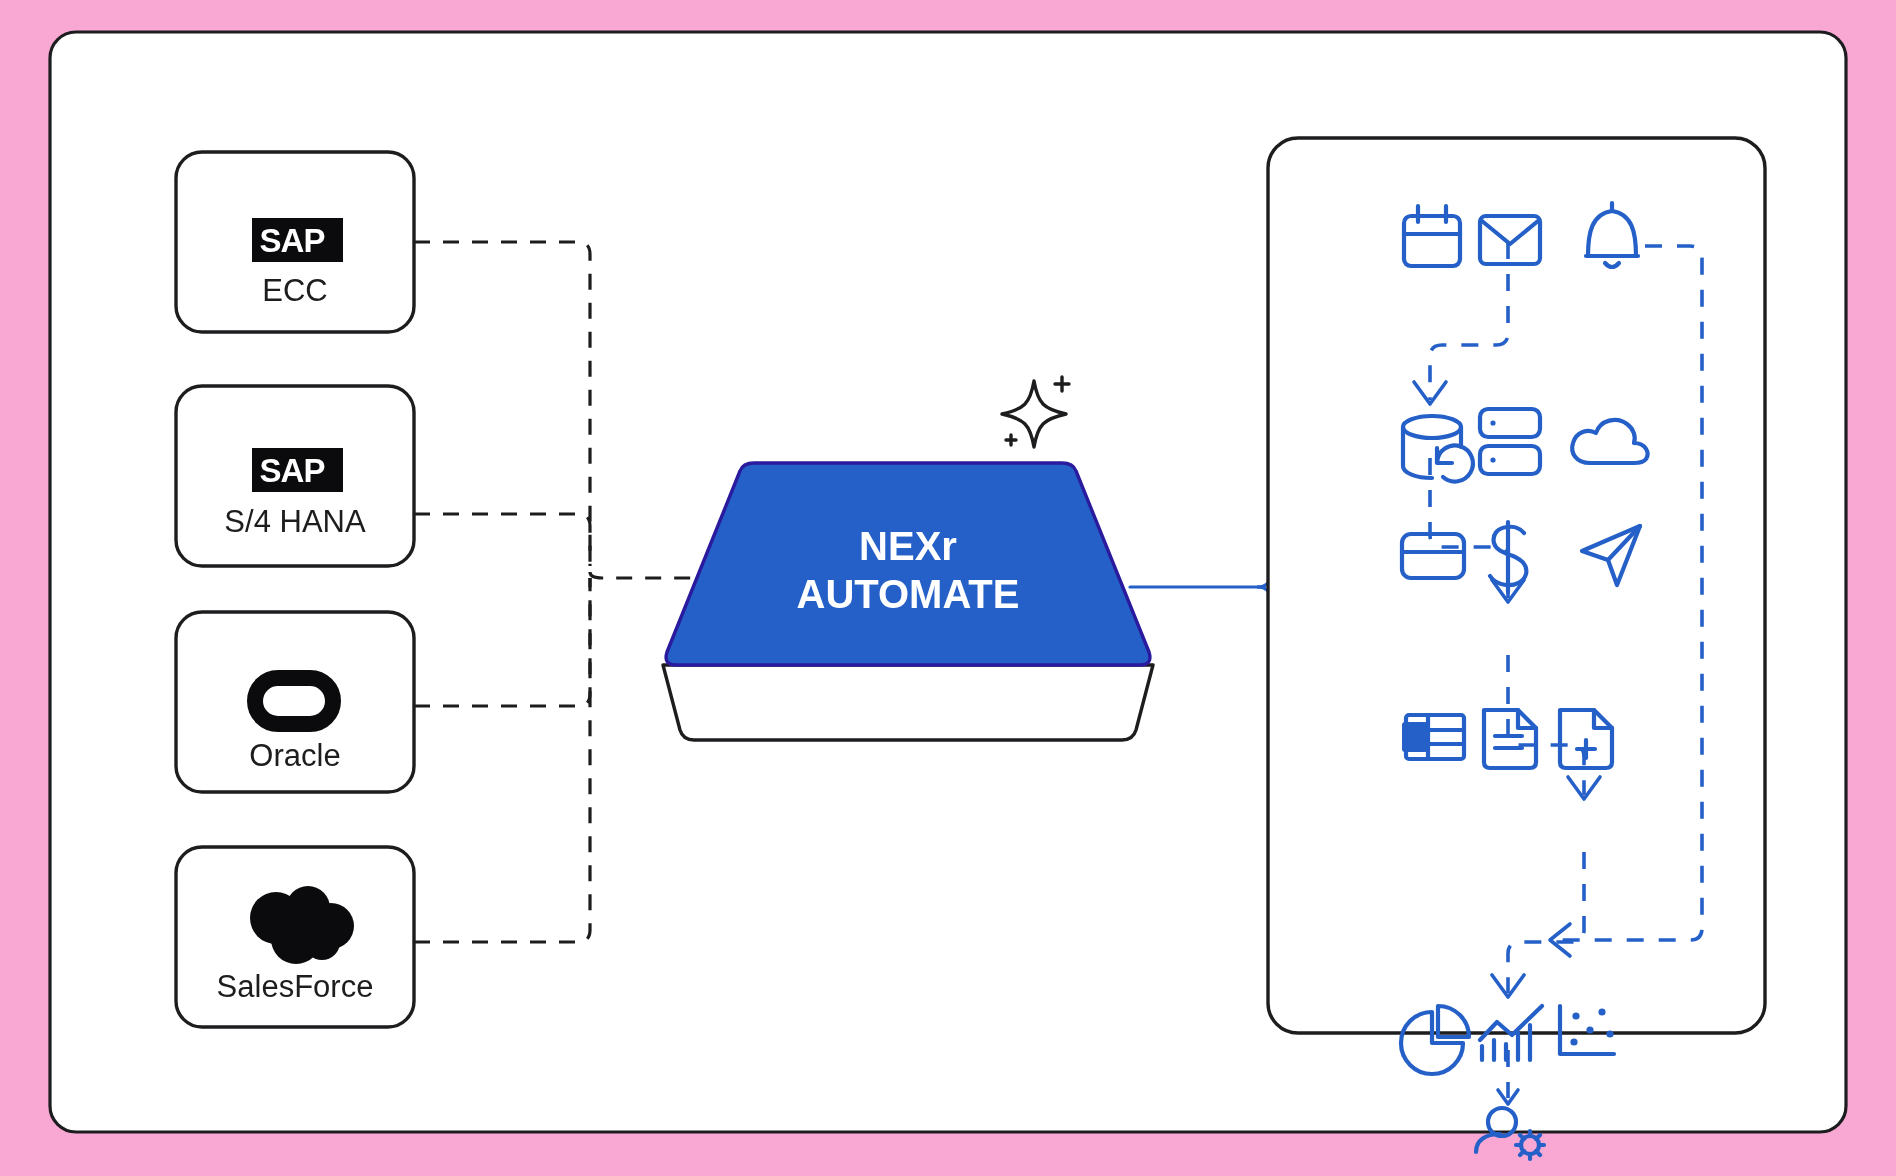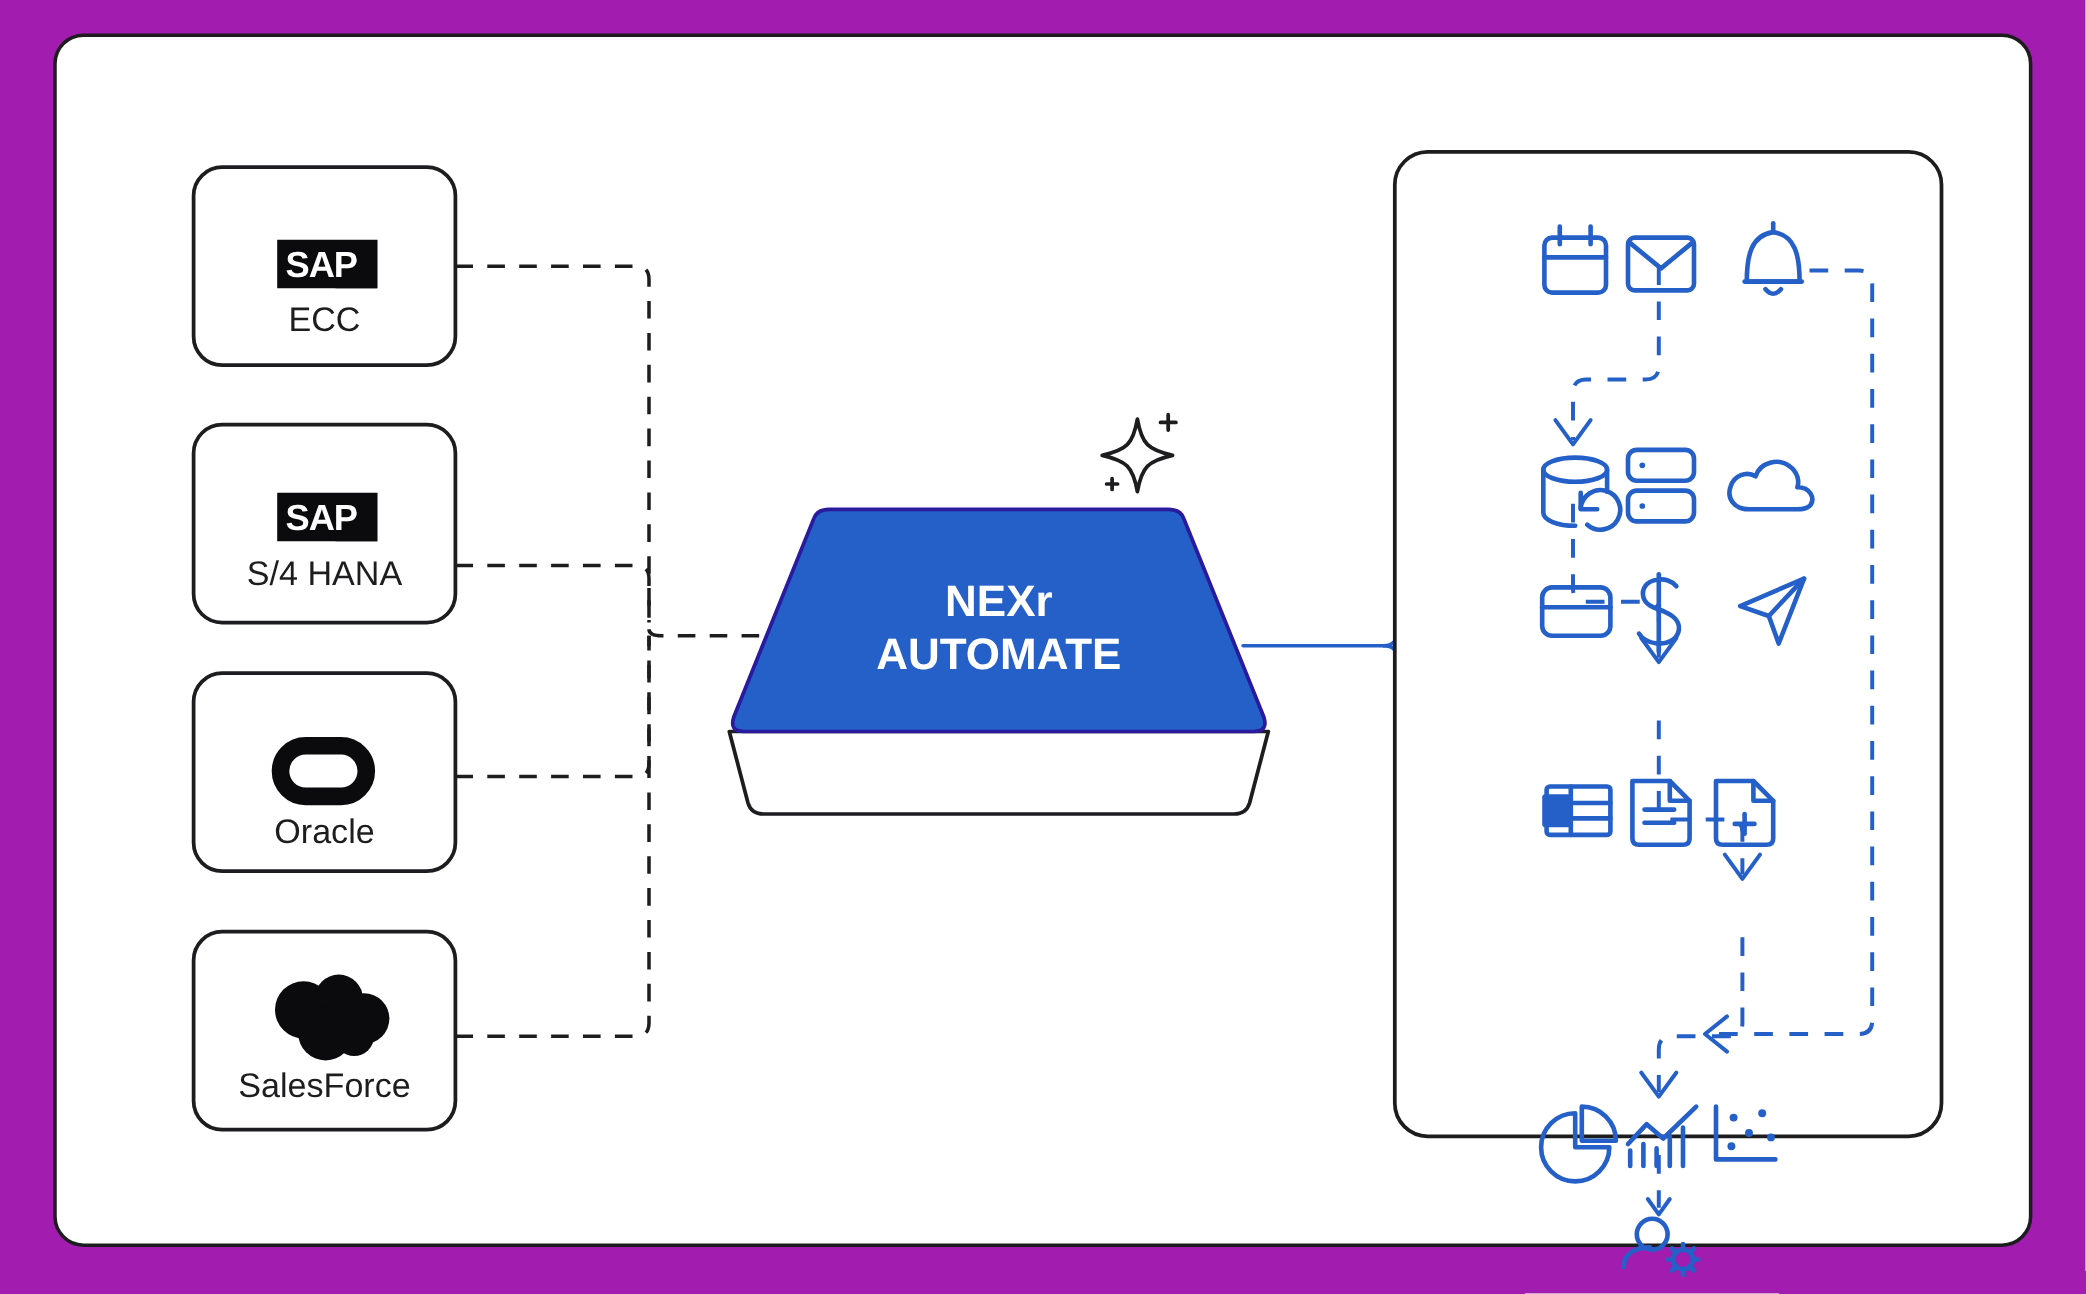--- a/index.html
+++ b/index.html
@@ -11,21 +11,21 @@
   body {
     width: 1896px;
     height: 1176px;
     font-family: "Liberation Sans", sans-serif;
     overflow: hidden;
   }
   #stage {
     position: relative;
     width: 1896px;
     height: 1176px;
-    background: #a21caf;
+    background: #f9a8d4;
   }
   #diagram-svg {
     position: absolute;
     left: 0;
     top: 0;
     width: 1896px;
     height: 1176px;
   }
   .frame-rect {
     fill: #ffffff;

